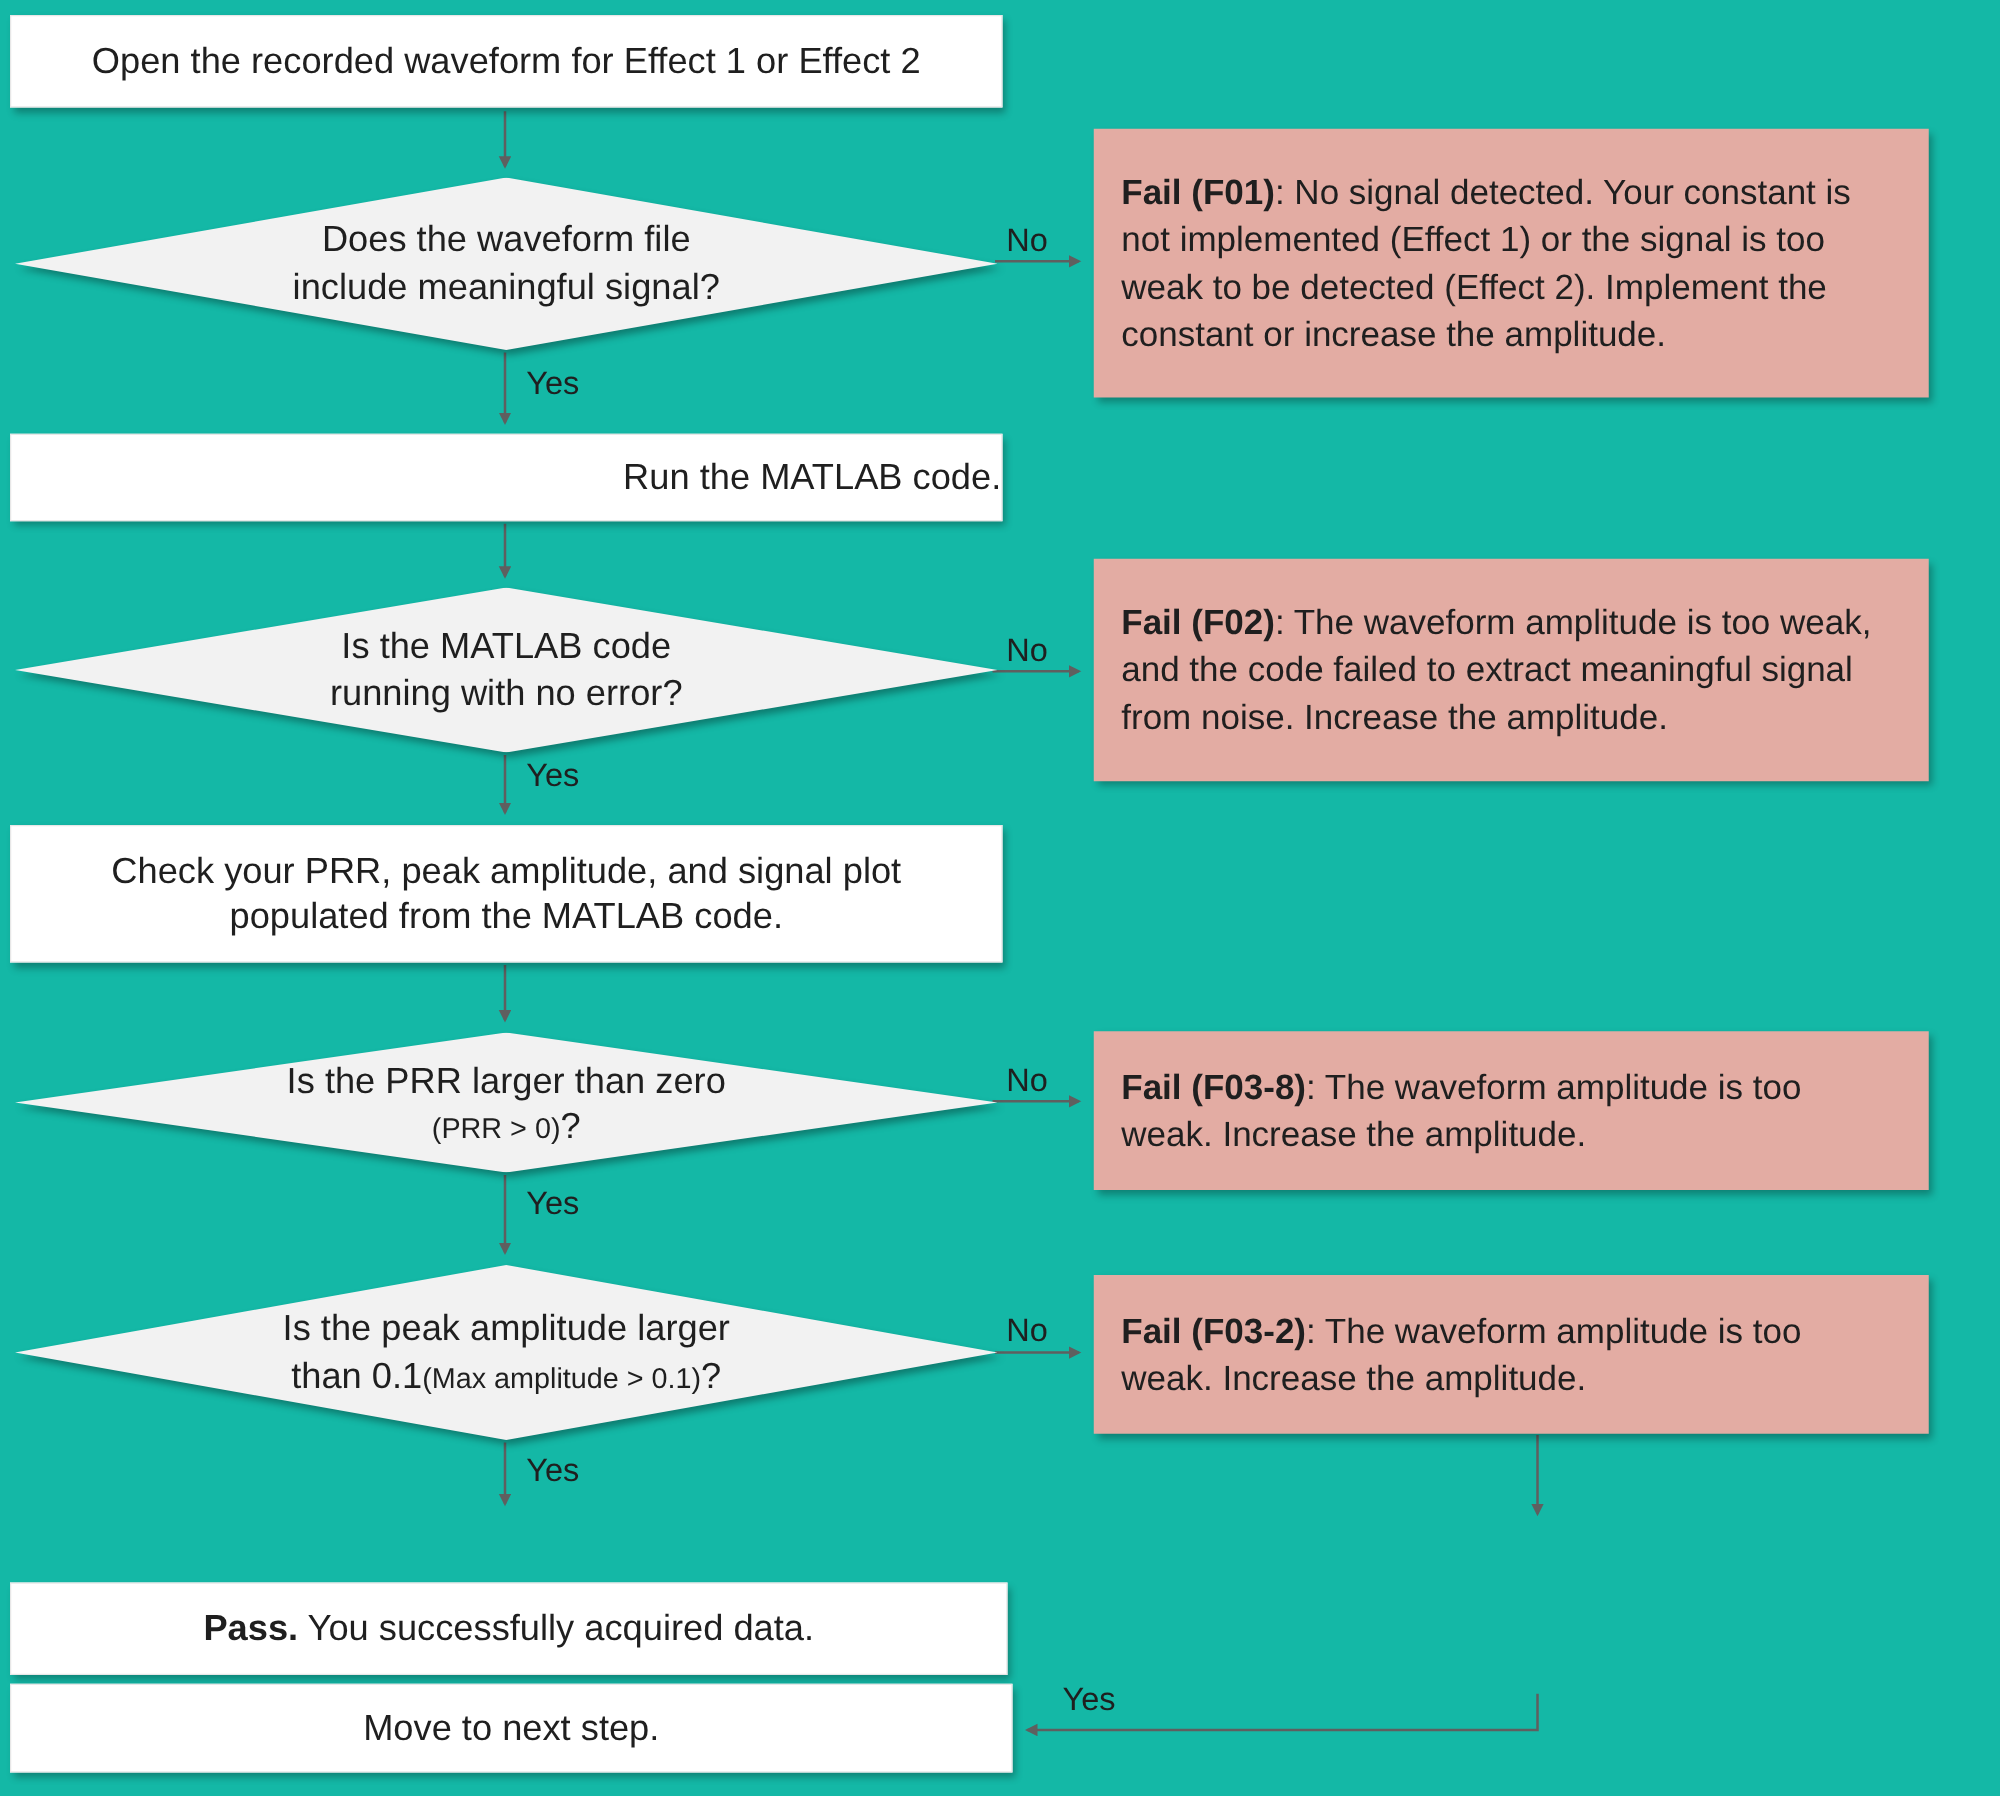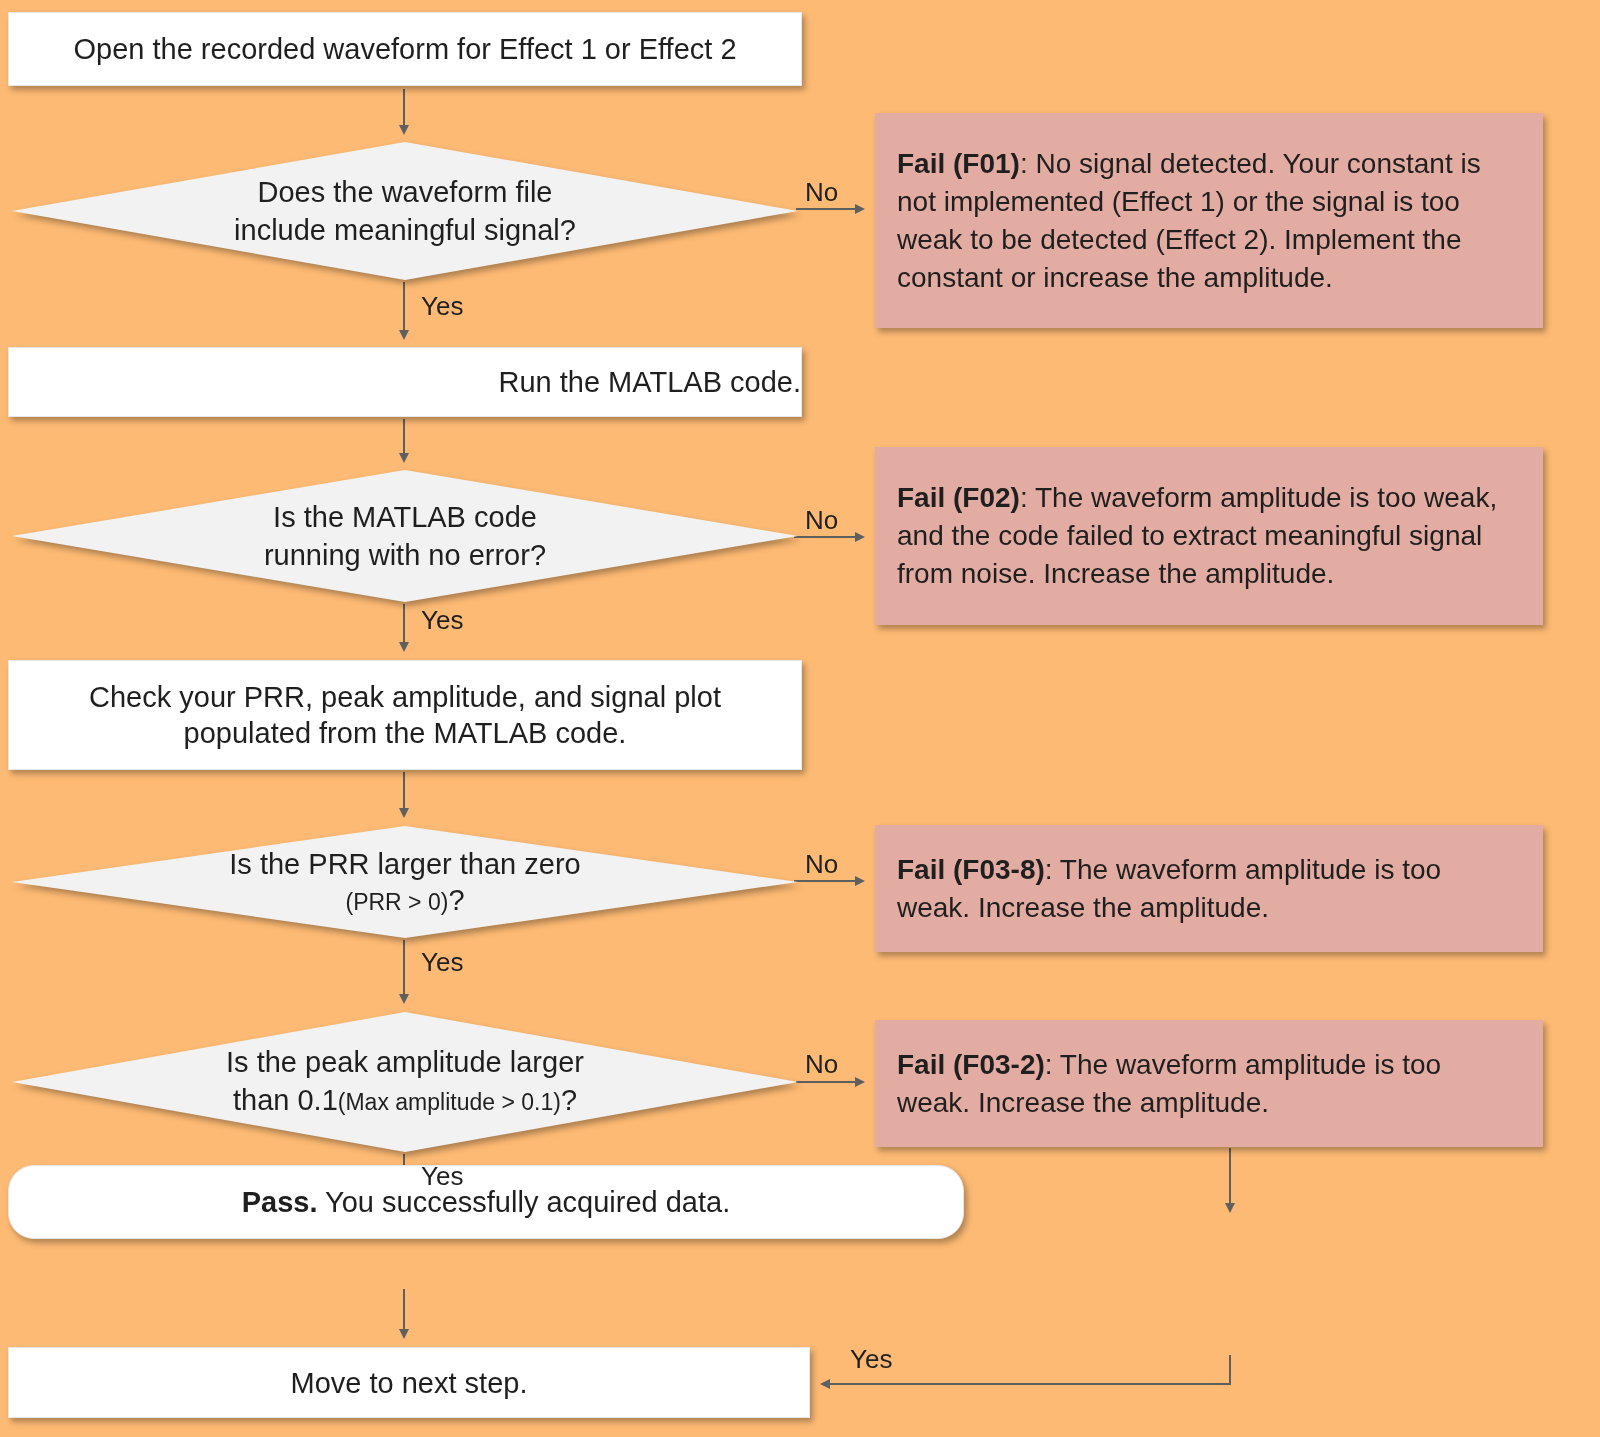--- a/index.html
+++ b/index.html
@@ -1,17 +1,17 @@
 <!DOCTYPE html>
 <html style="--fail-fill: #e3aca3; --decision-fill: #f2f2f2; --process-fill: #ffffff; --arrow: #5f5f5f; --text: #1f1f1f;"><head>
 <meta charset="utf-8">
 <style>
   html,body{margin:0;padding:0;background:#ffffff;}
   .canvas{
-    position:relative;width:1600px;height:1437px;background:#fdba74;overflow:hidden;
+    position:relative;width:1600px;height:1437px;background:#14b8a6;overflow:hidden;
     font-family:"Liberation Sans", sans-serif;color:var(--text,#1f1f1f);
   }
   .node{position:absolute;box-sizing:border-box;}
   .process{
     background:var(--process-fill,#fff);
     border:1px solid #e7e7e7;
     box-shadow:3px 4px 6px rgba(0,0,0,0.30);
     display:flex;align-items:center;justify-content:center;
     text-align:center;font-size:29px;line-height:36px;
   }
@@ -107,29 +107,29 @@
 
   <div class="diamond-wrap" style="left:12px;top:1012px;width:786px;height:140px;">
     <div class="diamond">
       <span>Is the peak amplitude larger</span>
       <span>
         <span>than 0.1</span><span class="small-inline">(Max amplitude &gt; 0.1)</span><span>?</span>
       </span>
     </div>
   </div>
 
-  <div class="node process" style="left:8px;top:1165px;width:956px;height:74px;border-radius:26px;">
+  <div class="node process" style="left:8px;top:1266px;width:798px;height:74px;">
     <span><span class="b">Pass.</span><span> You successfully acquired data.</span></span>
   </div>
 
   <div class="node process" style="left:8px;top:1347px;width:802px;height:71px;">
     <span>Move to next step.</span>
   </div>
 
-  <div class="node fail" style="left:875px;top:103px;width:668px;height:215px;margin-top:10px;">
+  <div class="node fail" style="left:875px;top:103px;width:668px;height:215px;">
     <span><span class="b">Fail (F01)</span><span>: No signal detected. Your constant is not implemented (Effect 1) or the signal is too weak to be detected (Effect 2). Implement the constant or increase the amplitude.</span></span>
   </div>
 
   <div class="node fail" style="left:875px;top:447px;width:668px;height:178px;">
     <span><span class="b">Fail (F02)</span><span>: The waveform amplitude is too weak, and the code failed to extract meaningful signal from noise. Increase the amplitude.</span></span>
   </div>
 
   <div class="node fail" style="left:875px;top:825px;width:668px;height:127px;">
     <span><span class="b">Fail (F03-8)</span><span>: The waveform amplitude is too weak. Increase the amplitude.</span></span>
   </div>

